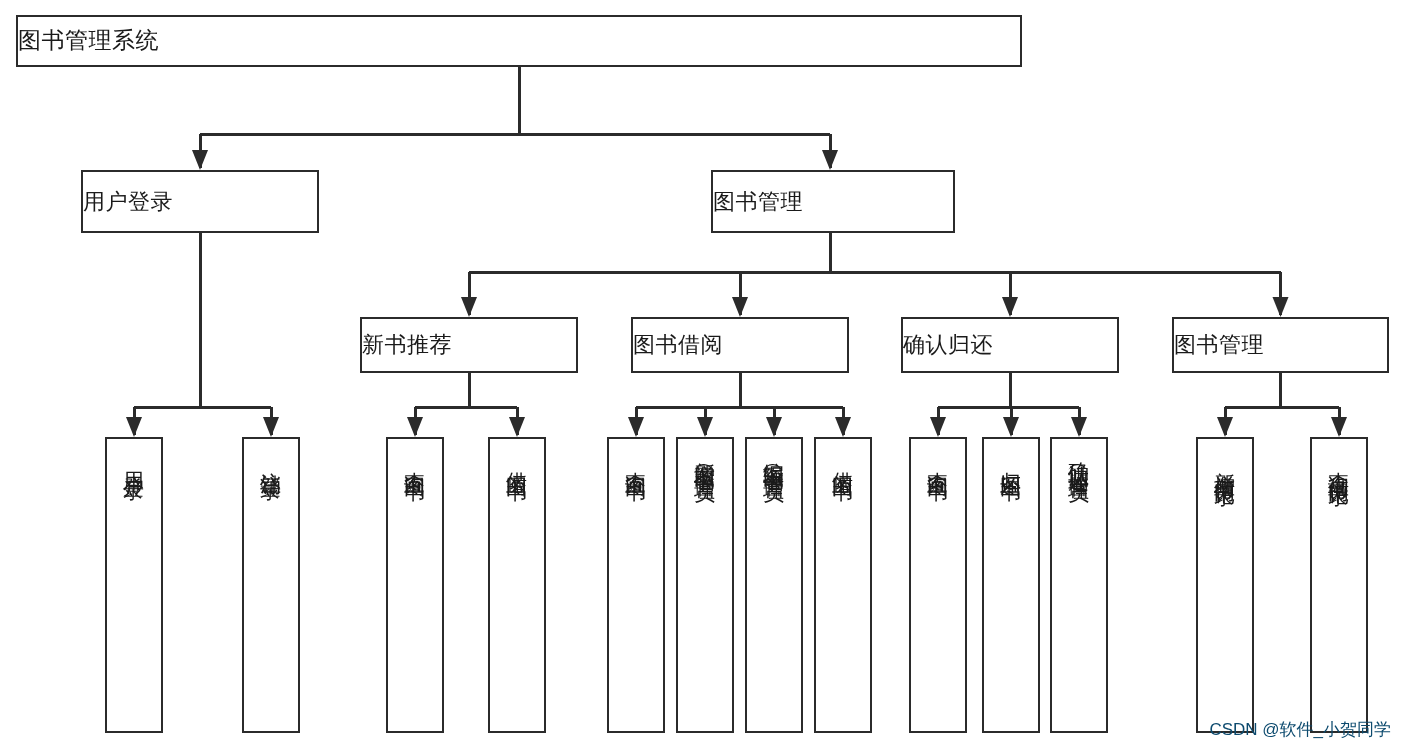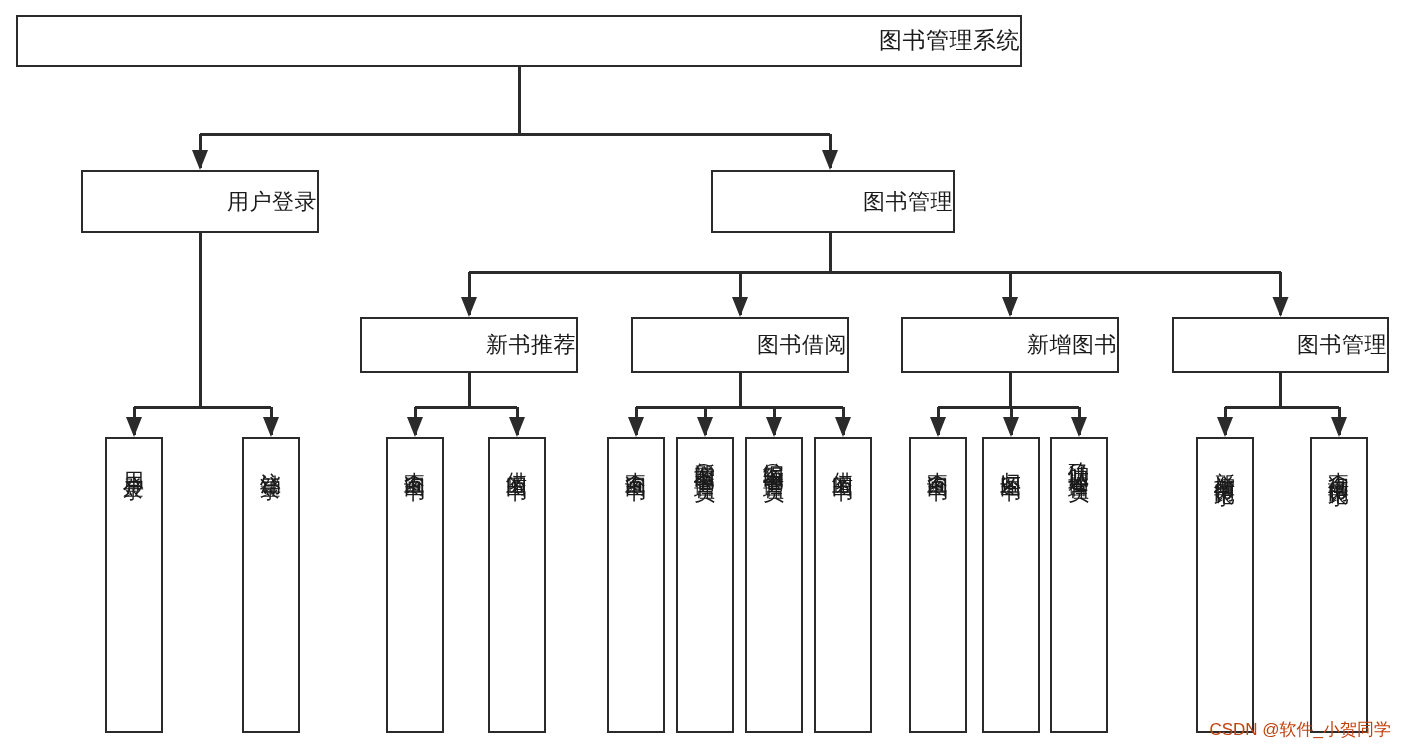--- a/index.html
+++ b/index.html
@@ -27,21 +27,21 @@
     height: 747px;
     pointer-events: none;
   }
   .node {
     position: absolute;
     box-sizing: border-box;
     background: #ffffff;
     border: 2px solid #2b2b2b;
     display: flex;
     align-items: center;
-    justify-content: flex-end;
+    justify-content: flex-start;
     z-index: 2;
   }
   .node-label {
     color: #1a1a1a;
     line-height: 1.18;
     text-align: center;
     white-space: pre;
   }
   
   .node.horizontal .node-label {
@@ -65,21 +65,21 @@
     line-height: 1;
   }
   .node.leaf.tall-text {
     padding-top: 6px;
   }
   .watermark {
     position: absolute;
     right: 14px;
     bottom: 6px;
     font-size: 17px;
-    color: #c2410c;
+    color: #0c4a6e;
     z-index: 5;
     white-space: nowrap;
   }
 </style>
 </head>
 <body>
 
 <div id="diagram-root">
 
   <svg id="connector-layer" viewBox="0 0 1405 747" xmlns="http://www.w3.org/2000/svg">
@@ -143,25 +143,25 @@
       </div>
       <div class="node branch horizontal" style="left: 81px; top: 170px; width: 238px; height: 63px;">
         <span class="node-label">用户登录</span>
       </div>
       <div class="node branch horizontal" style="left: 711px; top: 170px; width: 244px; height: 63px;">
         <span class="node-label">图书管理</span>
       </div>
       <div class="node category horizontal" style="left: 360px; top: 317px; width: 218px; height: 56px;">
         <span class="node-label">新书推荐</span>
       </div>
-      <div class="node category horizontal" style="left: 631px; top: 317px; width: 218px; height: 56px; padding-left: 28px;">
+      <div class="node category horizontal" style="left: 631px; top: 317px; width: 218px; height: 56px;">
         <span class="node-label">图书借阅</span>
       </div>
       <div class="node category horizontal" style="left: 901px; top: 317px; width: 218px; height: 56px;">
-        <span class="node-label">新增图书</span>
+        <span class="node-label">确认归还</span>
       </div>
       <div class="node category horizontal" style="left: 1172px; top: 317px; width: 217px; height: 56px;">
         <span class="node-label">图书管理</span>
       </div>
       <div class="node leaf" style="left: 105px; top: 437px; width: 58px; height: 296px;">
         <span class="node-label">用户登录</span>
       </div>
       <div class="node leaf" style="left: 242px; top: 437px; width: 58px; height: 296px;">
         <span class="node-label">注销登录</span>
       </div>

